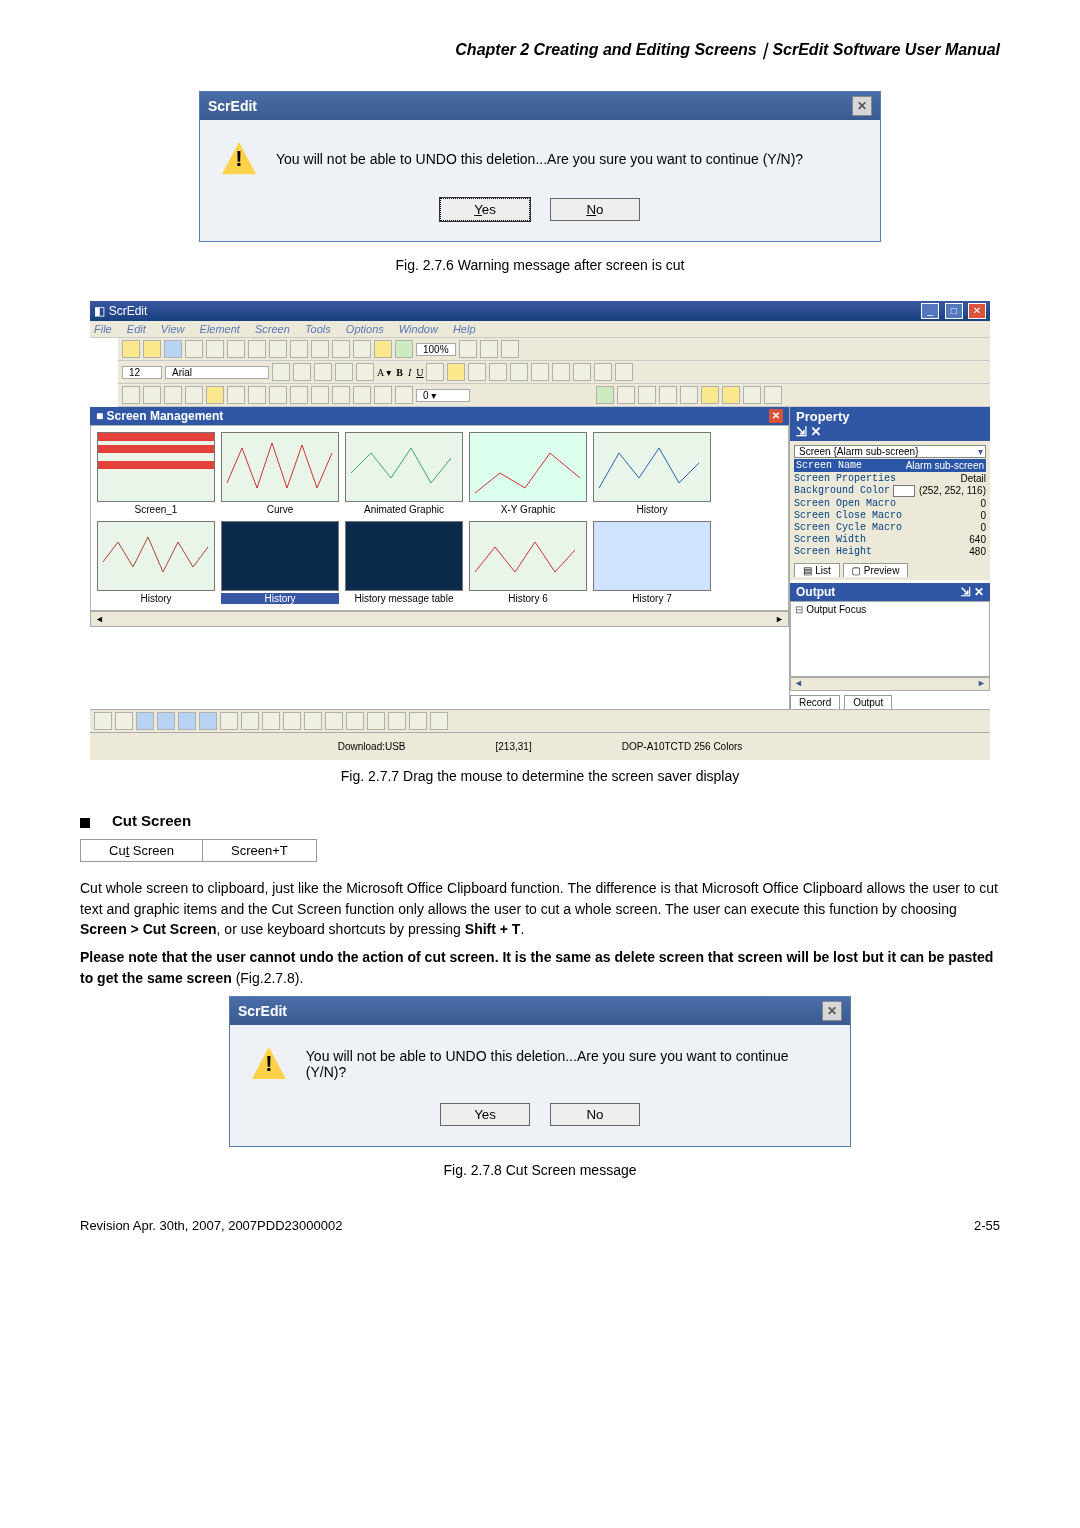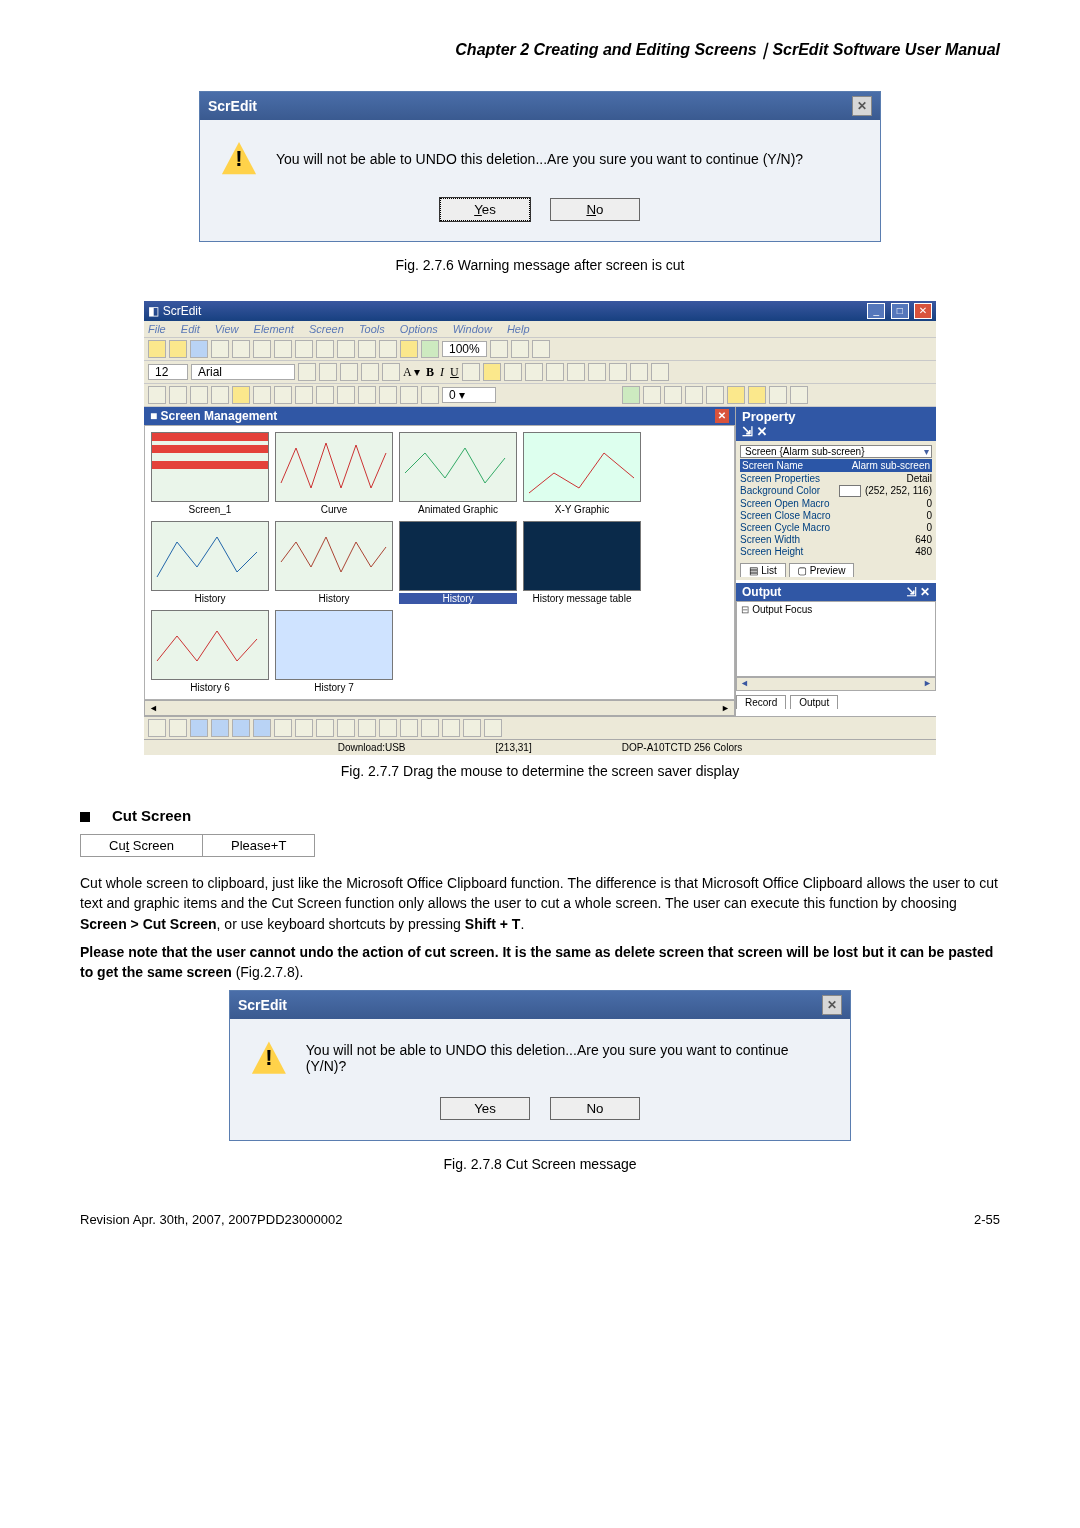--- a/index.html
+++ b/index.html
@@ -55,77 +55,77 @@
   }
   .dialog-buttons button {
     min-width:90px;margin:0 8px;padding:3px 14px;
     background:#eee;border:1px solid #666;
   }
   .dialog-buttons button.focus { border:1px dotted #000; outline:1px solid #333; }
   .caption {
     text-align:center;font-size:14px;margin:8px 0 28px 0;
   }
   .appwin {
-    width: 792px; margin: 0 auto;
+    width: 900px; margin: 0 auto;
   }
   .titlebar {
     background: linear-gradient(#3a57a0,#174080);
     color:#fff;font-size:12px;padding:2px 4px;
     display:flex;justify-content:space-between;align-items:center;
   }
   .titlebar .winbtns span{
     display:inline-block;width:16px;height:14px;border:1px solid #fff;margin-left:2px;
     text-align:center;font-size:10px;line-height:14px;background:#5577bb;color:#fff;
   }
   .titlebar .winbtns span.close{background:#d9533c;}
   .menubar {
     background:#ece9d8;font-size:11px;color:#5a78b6;padding:2px 4px;
     border-bottom:1px solid #c9c9c9;
     font-style:italic;
   }
   .menubar span{margin-right:12px;}
   .toolbar {
-    background:#ece9d8;padding:2px 4px;font-size:12px;border-bottom:1px solid #c9c9c9;
-    display:flex;align-items:center;gap:3px;flex-wrap:wrap;
+    background:#ece9d8;padding:2px 4px;font-size:10px;border-bottom:1px solid #c9c9c9;
+    display:flex;align-items:center;gap:3px;flex-wrap:wrap;margin-left:28px;
   }
   .ticon{width:16px;height:16px;border:1px solid #b0b0b0;background:#f0f0e0;display:inline-block;}
   .ticon.y{background:#fbe88c;}
   .ticon.b{background:#b9d3f5;}
   .ticon.g{background:#cdeac0;}
   .zoom{border:1px solid #aaa;background:#fff;padding:0 6px;}
   .sm-panel{display:flex;}
   .sm-left{flex:1;}
   .sm-title{background:#3057a5;color:#fff;font-weight:bold;font-size:12px;padding:2px 6px;display:flex;justify-content:space-between;}
   .sm-title .x{background:#d9533c;color:#fff;width:14px;height:14px;text-align:center;font-size:10px;line-height:14px;}
   .thumb-grid{background:#fff;padding:6px;display:flex;flex-wrap:wrap;gap:6px;border:1px solid #b0b0b0;font-size:10px;}
   .thumb{width:118px;}
   .thumb .pic{height:68px;border:1px solid #777;background:#eaf5ea;display:flex;align-items:center;justify-content:center;overflow:hidden;}
   .thumb .lbl{text-align:center;margin-top:2px;}
   .scrollbar{height:14px;background:#ece9d8;border:1px solid #aaa;display:flex;justify-content:space-between;align-items:center;font-size:9px;}
   .scrollbar span{padding:0 4px;}
   .sm-right{width:200px;border-left:1px solid #aaa;}
   .prop-title{background:#3057a5;color:#fff;font-weight:bold;font-size:13px;padding:2px 6px;display:flex;justify-content:space-between;flex-direction:column;}
   .prop-body{background:#ece9d8;font-size:10px;padding:3px 4px;}
   .prop-row{display:flex;justify-content:space-between;margin:1px 0;}
-  .prop-row .k{color:#004080;}
+  .prop-row .k{color:#004080;font-family:Liberation Mono, monospace;}
   .prop-row .v{color:#000;}
   .dd{border:1px solid #888;background:#fff;padding:0 12px 0 4px;position:relative;}
   .dd:after{content:"▾";position:absolute;right:2px;top:0;color:#4460a0;}
   .swatch{display:inline-block;width:20px;height:10px;border:1px solid #777;background:#fff;vertical-align:middle;}
   .swatch + .ctext{margin-left:4px;}
   .tabs{margin-top:6px;}
   .tab{display:inline-block;border:1px solid #999;border-bottom:none;background:#fff;padding:1px 8px;font-size:10px;}
   .out-title{background:#3057a5;color:#fff;font-weight:bold;font-size:12px;padding:2px 6px;display:flex;justify-content:space-between;margin-top:3px;}
   .out-body{background:#fff;border:1px solid #aaa;height:70px;font-size:10px;padding:2px 4px;}
   .tree-node:before{content:"⊟ ";color:#555;}
   .hscroll{height:12px;border:1px solid #aaa;background:#ece9d8;display:flex;justify-content:space-between;font-size:9px;}
   .hscroll span{padding:0 3px;color:#3a57a0;}
   .rectabs{margin-top:2px;}
   .bottombar{background:#ece9d8;border-top:1px solid #aaa;padding:2px 4px;font-size:10px;display:flex;align-items:center;gap:3px;}
-  .status{background:#ece9d8;border-top:1px solid #aaa;font-size:10px;padding:2px 4px;display:flex;justify-content:center;gap:90px;}
+  .status{background:#ece9d8;border-top:1px solid #aaa;font-size:10px;padding:8px 4px;display:flex;justify-content:center;gap:90px;}
   .section-h{margin:26px 0 8px 0;}
   .section-h .blk{display:inline-block;width:10px;height:10px;background:#000;margin-right:18px;vertical-align:middle;}
   .section-h b{font-size:15px;}
   table.shortcut{border-collapse:collapse;margin:10px 0 16px 0;}
   table.shortcut td{border:1px solid #999;padding:3px 28px;font-size:13px;}
   .para{font-size:14px;line-height:1.45;margin:8px 0;}
   .footer{display:flex;justify-content:space-between;font-size:13px;margin-top:40px;}
   
   .pic .bars{width:100%;height:100%;background:
     linear-gradient(#e4413a 0 8px, transparent 8px 12px, #e4413a 12px 20px, transparent 20px 28px, #e4413a 28px 36px, transparent 36px);
@@ -424,21 +424,21 @@
 
   <div class="section-h">
     <span class="blk"></span>
     <b>Cut Screen</b>
   </div>
 
   <table class="shortcut">
     <tbody>
         <tr>
       <td>Cu<u>t</u> Screen</td>
-      <td>Please+T</td>
+      <td>Screen+T</td>
     </tr>
   </tbody>
     </table>
 
   <p class="para">
     <span>Cut whole screen to clipboard, just like the Microsoft Office Clipboard function. The difference is that Microsoft Office Clipboard allows the user to cut text and graphic items and the Cut Screen function only allows the user to cut a whole screen. The user can execute this function by choosing </span><b>Screen &gt; Cut Screen</b><span>, or use keyboard shortcuts by pressing </span><b>Shift + T</b><span>.</span>
   </p>
   <p class="para">
     <b>Please note that the user cannot undo the action of cut screen. It is the same as delete screen that screen will be lost but it can be pasted to get the same screen </b><span>(Fig.2.7.8).</span>
   </p>

